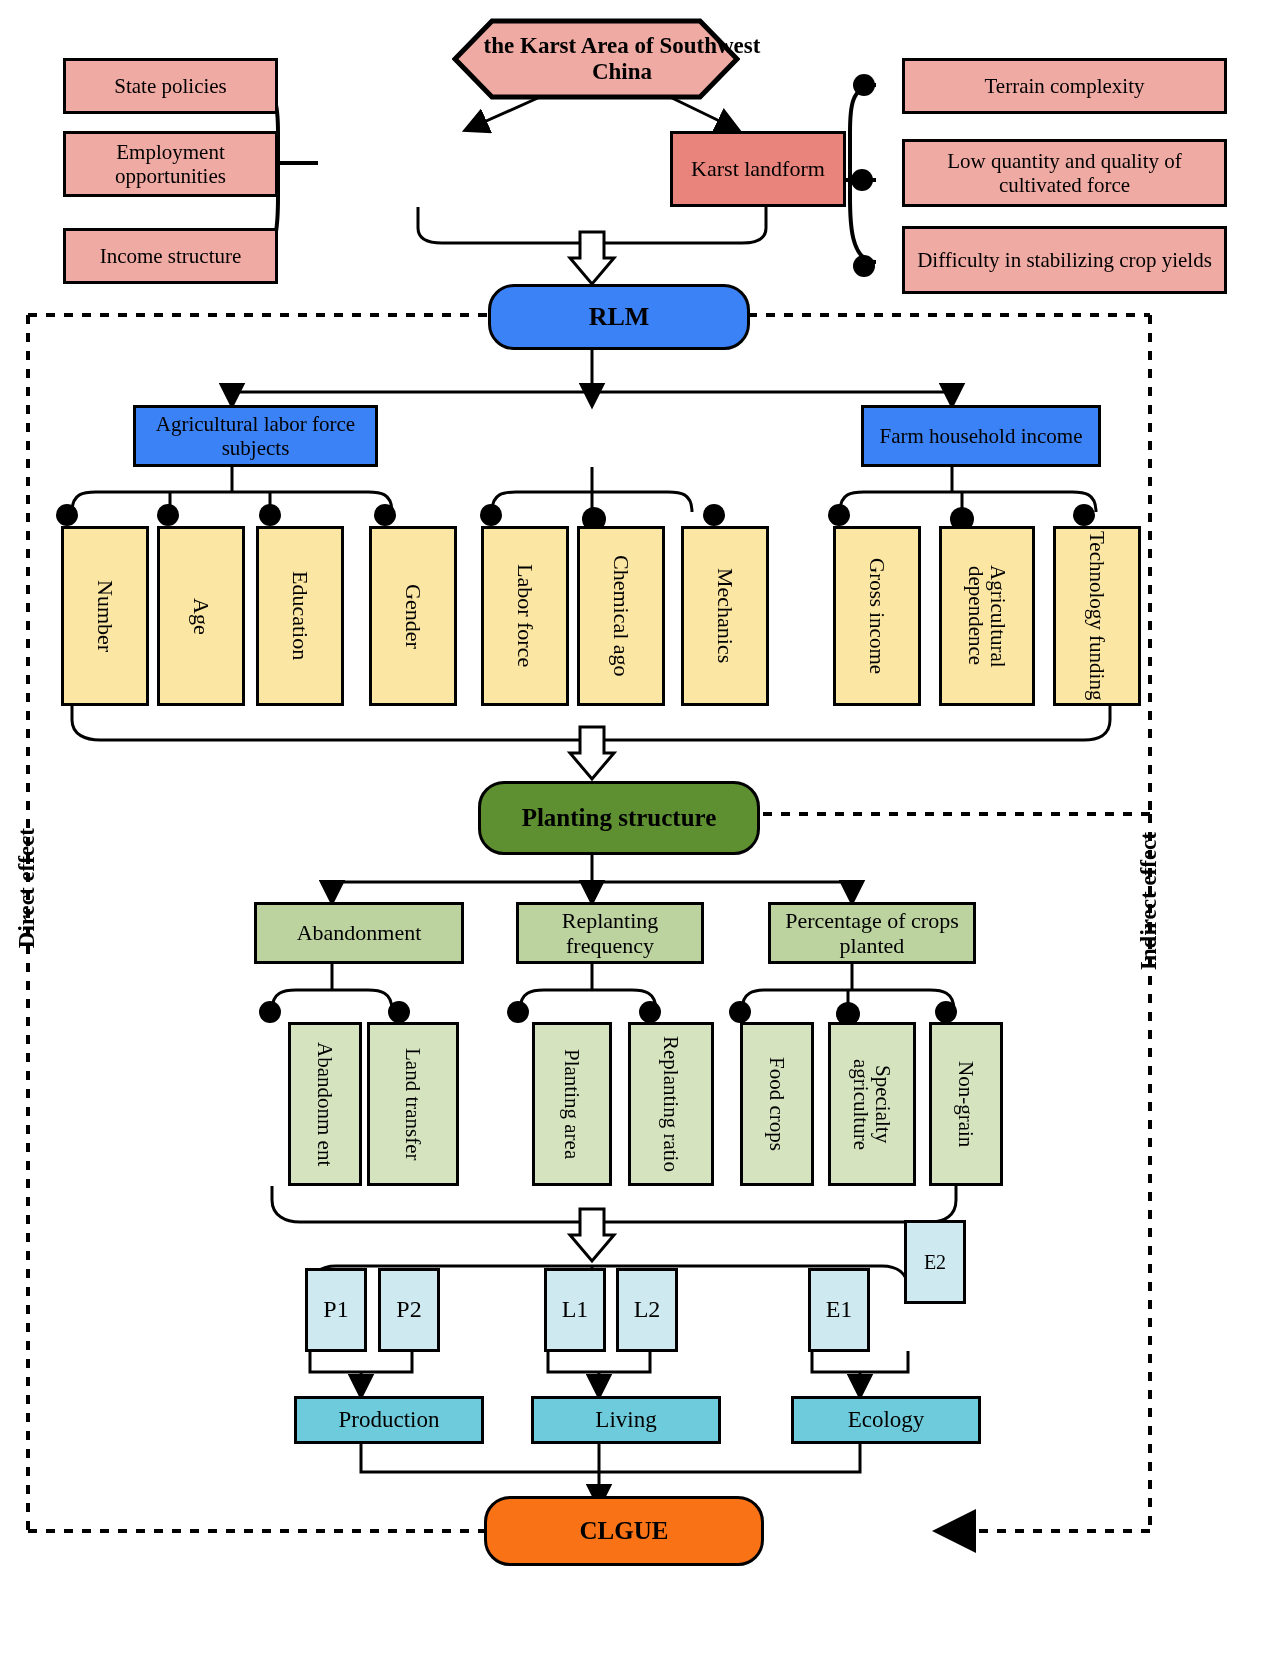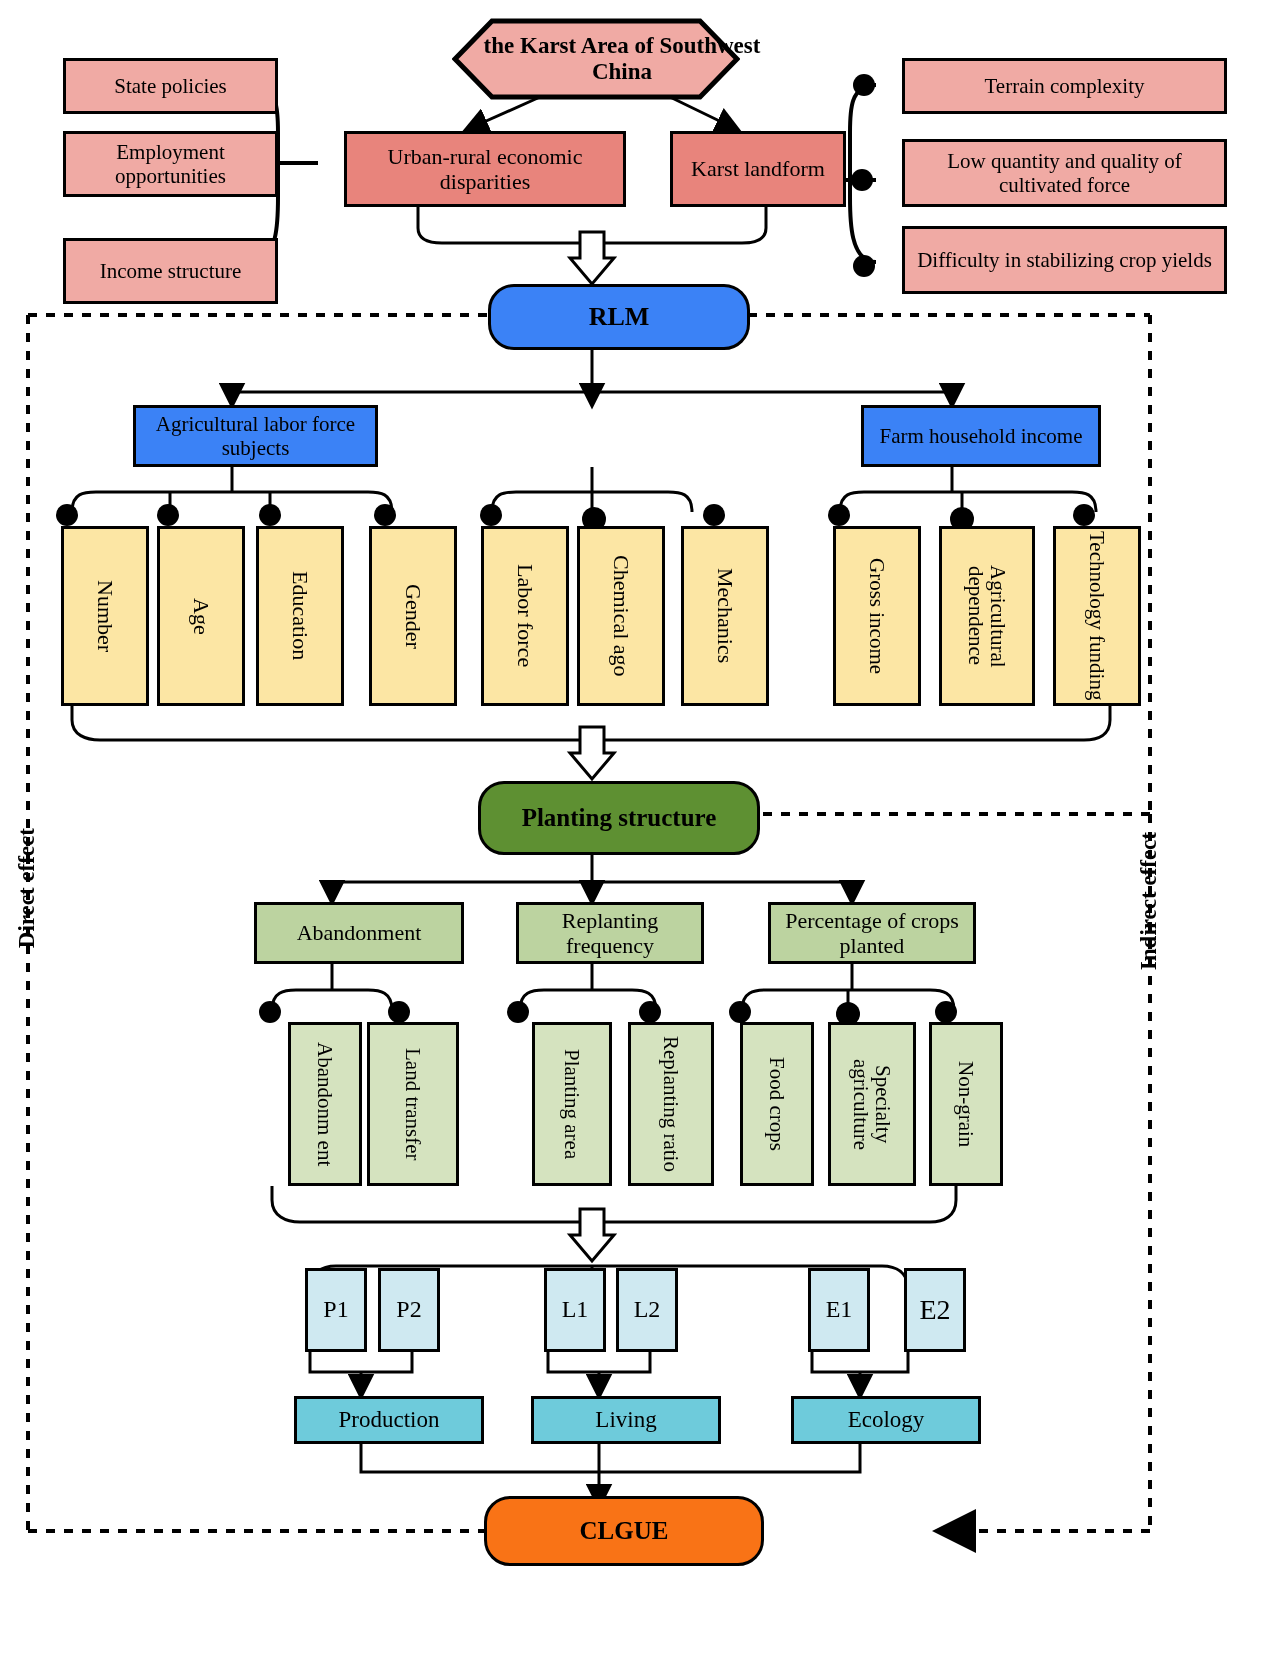--- a/index.html
+++ b/index.html
@@ -167,37 +167,34 @@
     </svg>
     <div class="hextxt" style="font-size:23px;padding:0 26px;">the Karst Area of Southwest China</div>
   </div>
 
   <div class="box pink" style="left:37px;top:58px;width:215px;height:56px;font-size:21px;">
     <span>State policies</span>
   </div>
   <div class="box pink" style="left:37px;top:131px;width:215px;height:66px;font-size:21px;padding:0 4px;">
     <span>Employment opportunities</span>
   </div>
-  <div class="box pink" style="left:37px;top:238px;width:215px;height:66px;font-size:21px;">
+  <div class="box pink" style="left:37px;top:228px;width:215px;height:56px;font-size:21px;">
     <span>Income structure</span>
   </div>
 
   <div class="box pink" style="left:876px;top:58px;width:325px;height:56px;font-size:21px;">
     <span>Terrain complexity</span>
   </div>
   <div class="box pink" style="left:876px;top:139px;width:325px;height:68px;font-size:21px;padding:0 6px;">
     <span>Low quantity and quality of cultivated force</span>
   </div>
   <div class="box pink" style="left:876px;top:226px;width:325px;height:68px;font-size:21px;padding:0 6px;">
     <span>Difficulty in stabilizing crop yields</span>
   </div>
 
-  <div class="box pinkdark" style="left:318px;top:131px;width:282px;height:76px;font-size:22px;padding:0 8px;">
-    <span>Urban-rural economic disparities</span>
-  </div>
   <div class="box pinkdark" style="left:644px;top:131px;width:176px;height:76px;font-size:22px;padding:0 8px;">
     <span>Karst landform</span>
   </div>
 
   <div class="box yellowhdr rnd" style="left:462px;top:284px;width:262px;height:66px;font-size:26px;font-weight:bold;">
     <span>RLM</span>
   </div>
 
   <div class="box yellowhdr" style="left:107px;top:405px;width:245px;height:62px;font-size:21px;padding:0 6px;">
     <span>Agricultural labor force subjects</span>
@@ -287,21 +284,21 @@
   <div class="box bluelite" style="left:518px;top:1268px;width:62px;height:84px;font-size:24px;">
     <span>L1</span>
   </div>
   <div class="box bluelite" style="left:590px;top:1268px;width:62px;height:84px;font-size:24px;">
     <span>L2</span>
   </div>
 
   <div class="box bluelite" style="left:782px;top:1268px;width:62px;height:84px;font-size:24px;">
     <span>E1</span>
   </div>
-  <div class="box bluelite" style="left:878px;top:1268px;width:62px;height:84px;font-size:28px;">
+  <div class="box bluelite" style="left:878px;top:1220px;width:62px;height:84px;font-size:20px;">
     <span>E2</span>
   </div>
 
   <div class="box bluemid" style="left:268px;top:1396px;width:190px;height:48px;font-size:23px;">
     <span>Production</span>
   </div>
   <div class="box bluemid" style="left:505px;top:1396px;width:190px;height:48px;font-size:23px;">
     <span>Living</span>
   </div>
   <div class="box bluemid" style="left:765px;top:1396px;width:190px;height:48px;font-size:23px;">

